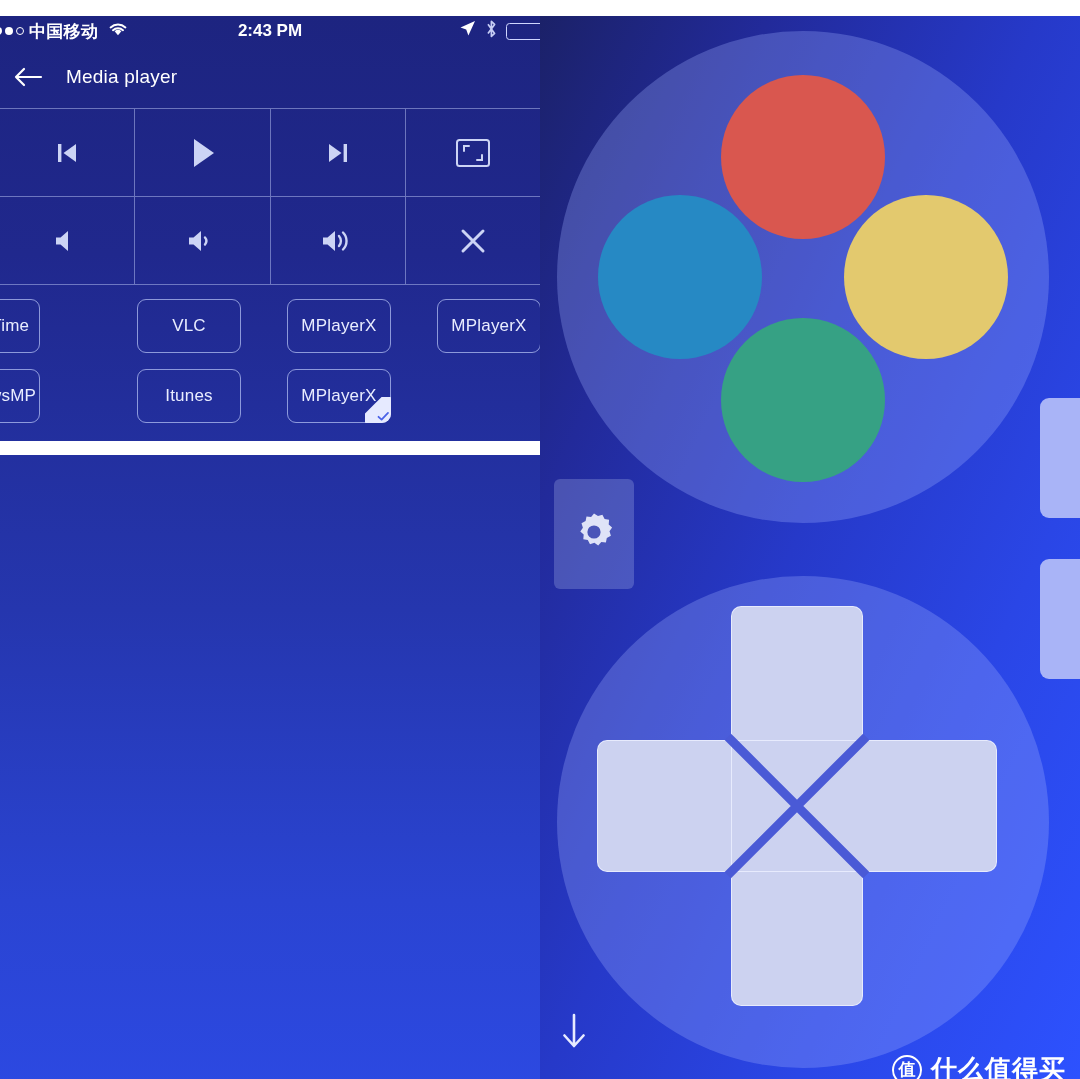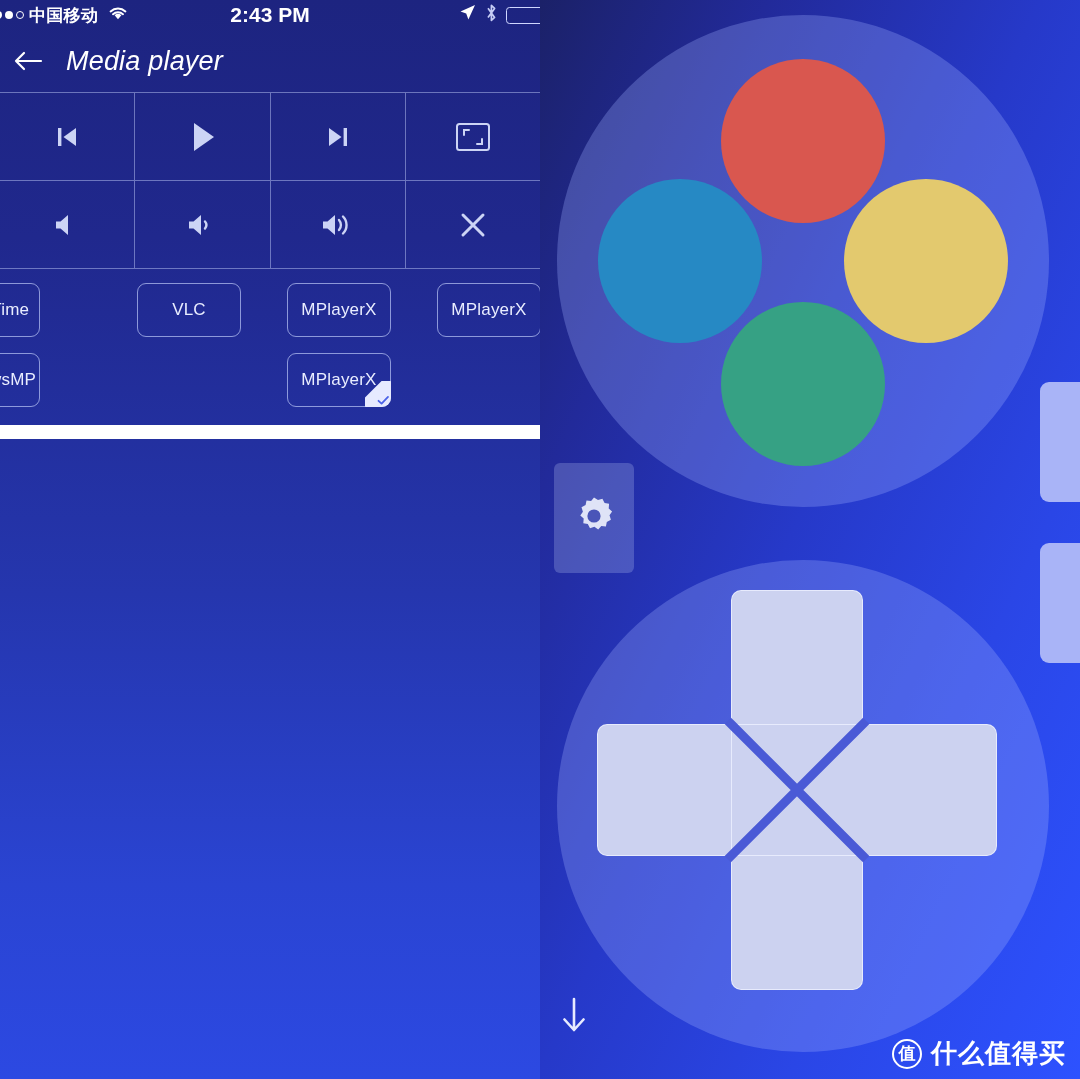--- a/index.html
+++ b/index.html
@@ -1,48 +1,48 @@
 <!DOCTYPE html>
 <html><head>
 <meta charset="utf-8">
 <style>
   * { margin:0; padding:0; box-sizing:border-box; }
   html,body { width:1080px; height:1079px; overflow:hidden; background:#fff; }
   body { font-family:"Liberation Sans", sans-serif; }
 
-  .screen { position:relative; width:1080px; height:807px; display:flex; }
+  .screen { position:relative; width:1080px; height:807px; display:flex;margin-top:16px; }
 
   
   .left-panel {
     position:relative; width:540px; height:1079px;
     background:linear-gradient(180deg,#1d2480 0%,#20288d 22%,#2536ae 55%,#2a44d2 82%,#2c49e2 100%);
     overflow:hidden;
   }
 
   
   .statusbar {
     position:relative; height:30px; width:100%;
     display:flex; align-items:center; color:#fff;
     font-size:17px; font-weight:bold;
   }
   .sb-left { position:absolute; left:-6px; top:0; height:30px; display:flex; align-items:center; gap:5px; }
   .dots { display:flex; align-items:center; gap:3px; }
   .dot { width:8px; height:8px; border-radius:50%; background:#fff; }
   .dot.hollow { background:transparent; border:1.6px solid #fff; }
   .carrier { font-size:17px; font-weight:bold; letter-spacing:.3px; }
   .wifi { margin-left:4px; display:inline-block; }
-  .sb-center { position:absolute; left:0; right:0; text-align:center; font-size:21px; font-weight:bold; }
+  .sb-center { position:absolute; left:0; right:0; text-align:center; font-size:17px; font-weight:bold; }
   .sb-right { position:absolute; right:-4px; top:0; height:30px; display:flex; align-items:center; gap:8px; }
   .battery { width:38px; height:17px; border:1.7px solid #cfd6ff; border-radius:3.5px; padding:1.5px; }
   .battery .fill { height:100%; width:100%; background:#3ddc5b; border-radius:1.5px; }
 
   
   .titlebar { height:62px; display:flex; align-items:center; padding:0 0 0 8px; gap:18px; color:#fff; }
   .back-arrow { width:40px; height:40px; display:flex; align-items:center; justify-content:center; }
-  .page-title { font-size:27px; font-weight:500; letter-spacing:.2px;font-style:italic; }
+  .page-title { font-size:19px; font-weight:500; letter-spacing:.2px; }
 
   .spacer { flex:1; }
 
   
   .media-grid { width:100%; border-top:1px solid rgba(205,215,255,.45); }
   .media-row { display:flex; height:88px; border-bottom:1px solid rgba(205,215,255,.45); }
   .media-cell {
     flex:1; display:flex; align-items:center; justify-content:center;
     border-right:1px solid rgba(205,215,255,.45);
   }
@@ -245,20 +245,23 @@
           <span>MPlayerX</span>
         </div>
         <div class="chip c3">
           <span>MPlayerX</span>
         </div>
       </div>
       <div class="app-row">
         <div class="chip c0">
           <span>WindowsMP</span>
         </div>
+        <div class="chip c1">
+          <span>Itunes</span>
+        </div>
         <div class="chip c2">
           <span>MPlayerX</span>
           <span class="corner">
             <svg width="13" height="11" viewBox="0 0 13 11">
               <path d="M1.5 5.8 L4.6 8.6 L11 1.9" stroke="#4a62e8" stroke-width="1.8" fill="none" stroke-linecap="round" stroke-linejoin="round"></path>
             </svg>
           </span>
         </div>
       </div>
     </div>

